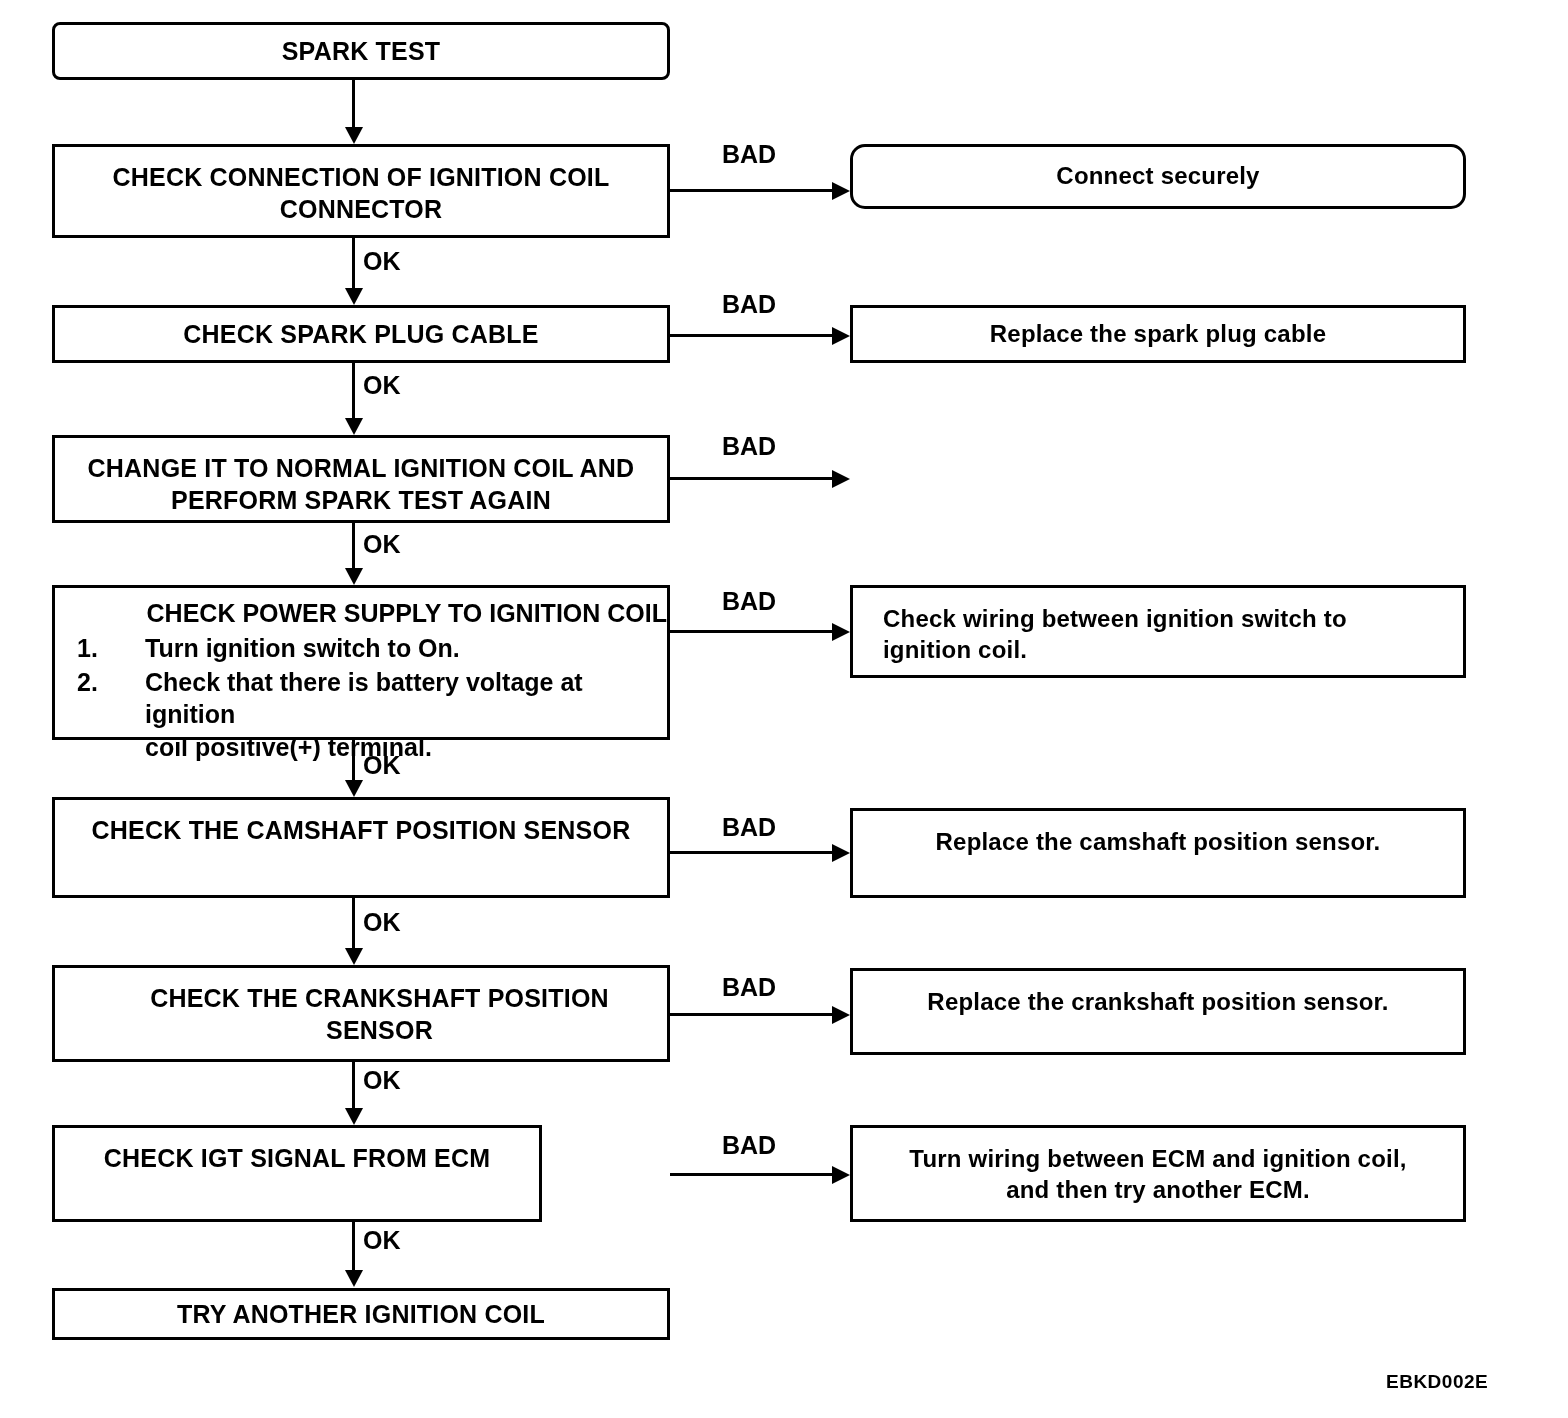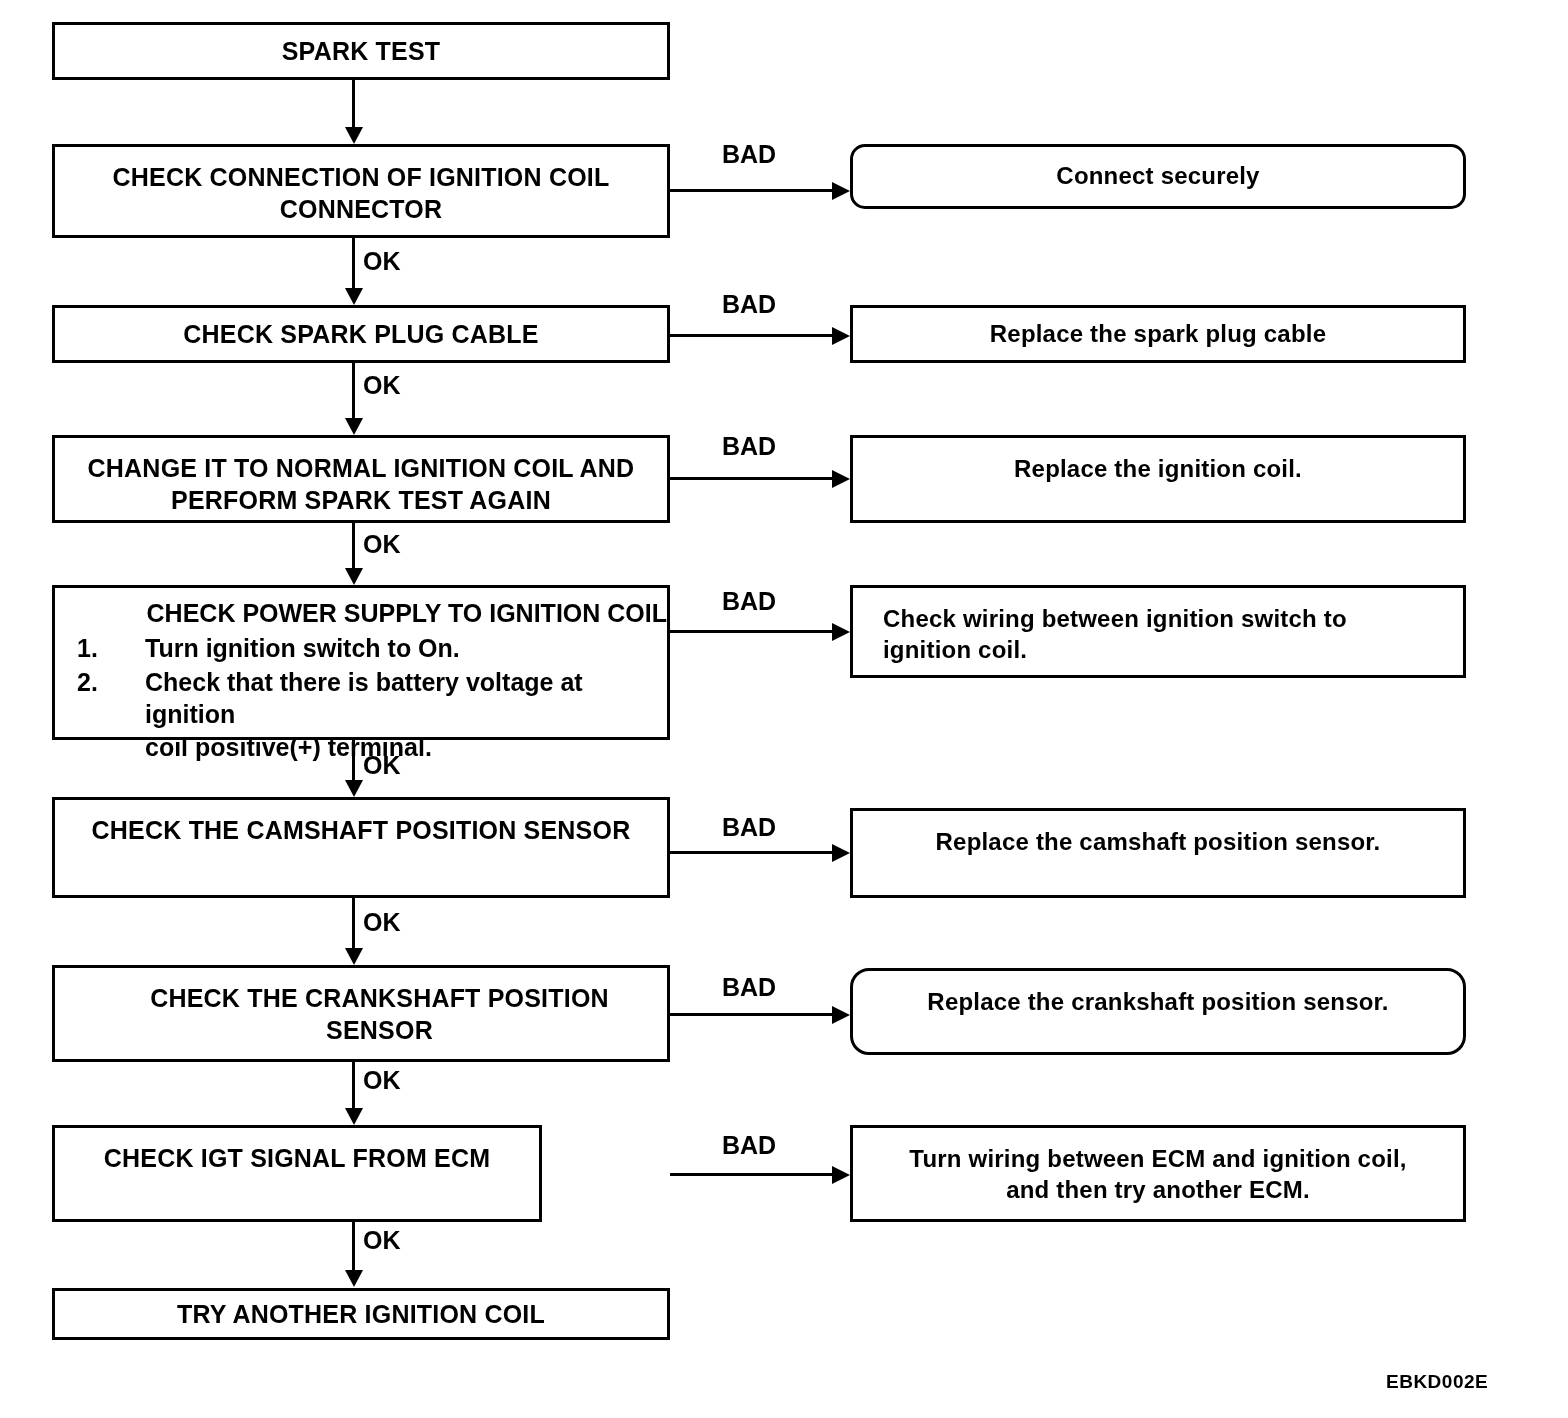--- a/index.html
+++ b/index.html
@@ -130,21 +130,21 @@
     font-weight: 700;
     letter-spacing: 0.5px;
     white-space: nowrap;
   }
 </style>
 </head>
 <body>
 
 <div id="canvas">
 
-  <div class="box left center-mid" style="left:52px; top:22px; width:618px; height:58px;">
+  <div class="box left center-mid" style="left:52px; top:22px; width:618px; height:58px;border-radius:8px;">
     <div class="txt">SPARK TEST</div>
   </div>
 
   <div class="vline" style="left:352px; top:80px; height:47px;"></div>
   <div class="arrow-down" style="left:345px; top:127px;"></div>
 
   <div class="box left" style="left:52px; top:144px; width:618px; height:94px;">
     <div class="txt pad-top">CHECK CONNECTION OF IGNITION COIL
 CONNECTOR</div>
   </div>
@@ -173,23 +173,20 @@
   <div class="arrow-down" style="left:345px; top:418px;"></div>
   <div class="elabel" style="left:363px; top:373px;">OK</div>
 
   <div class="box left" style="left:52px; top:435px; width:618px; height:88px;">
     <div class="txt pad-top">CHANGE IT TO NORMAL IGNITION COIL AND
 PERFORM SPARK TEST AGAIN</div>
   </div>
   <div class="hline" style="left:670px; top:477px; width:164px;"></div>
   <div class="arrow-right" style="left:832px; top:470px;"></div>
   <div class="elabel" style="left:722px; top:434px;">BAD</div>
-  <div class="box right" style="left:850px; top:435px; width:616px; height:88px;">
-    <div class="txt pad-top">Replace the ignition coil.</div>
-  </div>
 
   <div class="vline" style="left:352px; top:523px; height:45px;"></div>
   <div class="arrow-down" style="left:345px; top:568px;"></div>
   <div class="elabel" style="left:363px; top:532px;">OK</div>
 
   <div class="box left" style="left:52px; top:585px; width:618px; height:155px;">
     <div class="head">CHECK POWER SUPPLY TO IGNITION COIL</div>
     <div class="olist">
       <div class="oitem">
         <span class="onum">1.</span>
@@ -228,21 +225,21 @@
   <div class="arrow-down" style="left:345px; top:948px;"></div>
   <div class="elabel" style="left:363px; top:910px;">OK</div>
 
   <div class="box left" style="left:52px; top:965px; width:618px; height:97px;padding-left:37px;">
     <div class="txt pad-top">CHECK THE CRANKSHAFT POSITION
 SENSOR</div>
   </div>
   <div class="hline" style="left:670px; top:1013px; width:164px;"></div>
   <div class="arrow-right" style="left:832px; top:1006px;"></div>
   <div class="elabel" style="left:722px; top:975px;">BAD</div>
-  <div class="box right" style="left:850px; top:968px; width:616px; height:87px;border-radius:19px;">
+  <div class="box right" style="left:850px; top:968px; width:616px; height:87px;">
     <div class="txt pad-top">Replace the crankshaft position sensor.</div>
   </div>
 
   <div class="vline" style="left:352px; top:1062px; height:46px;"></div>
   <div class="arrow-down" style="left:345px; top:1108px;"></div>
   <div class="elabel" style="left:363px; top:1068px;">OK</div>
 
   <div class="box left" style="left:52px; top:1125px; width:490px; height:97px;">
     <div class="txt pad-top">CHECK IGT SIGNAL FROM ECM</div>
   </div>

